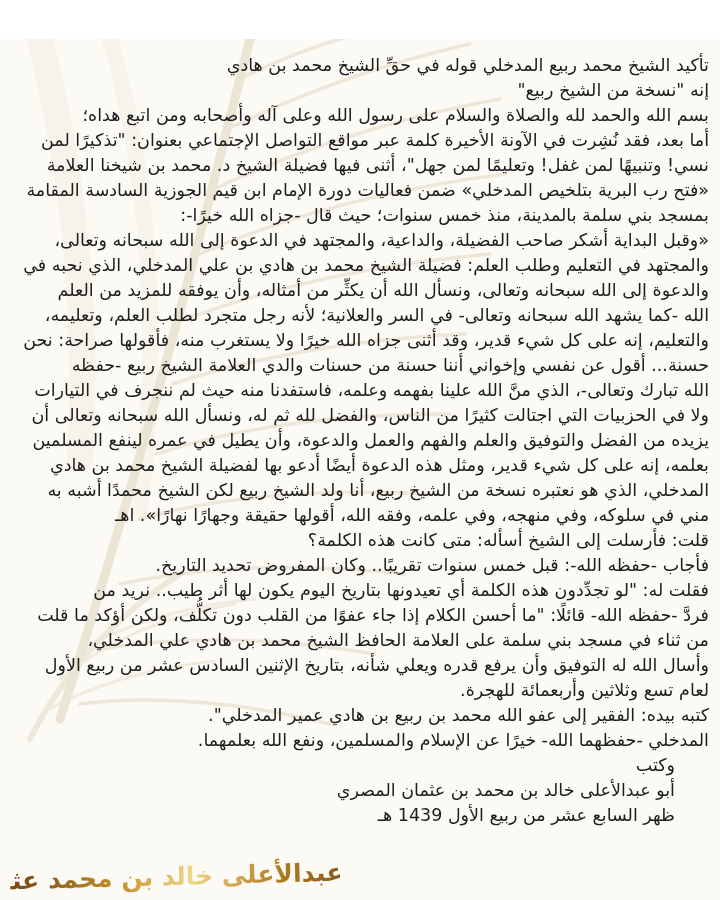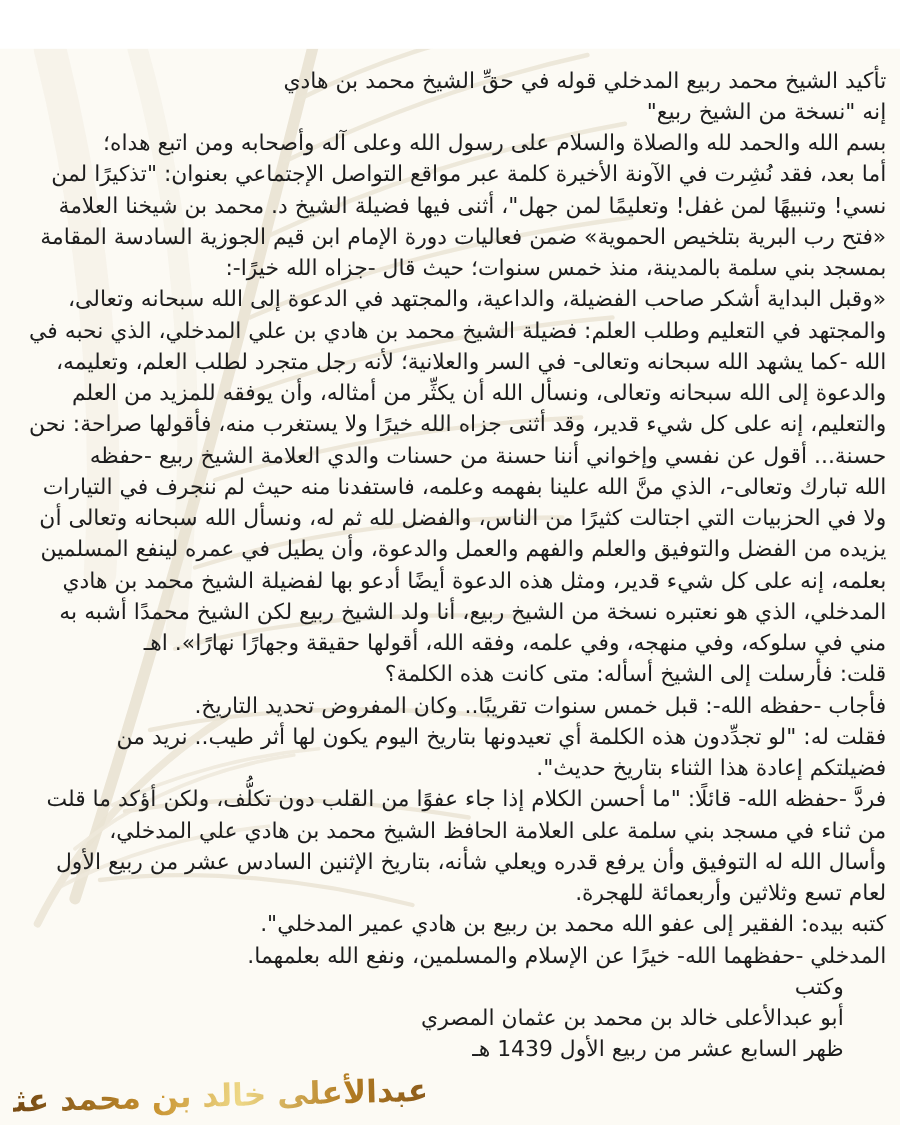--- a/index.html
+++ b/index.html
@@ -58,38 +58,37 @@
       </g>
     </g>
   </svg>
 
   <div class="text-block" id="text-block">
       <div class="line">تأكيد الشيخ محمد ربيع المدخلي قوله في حقِّ الشيخ محمد بن هادي</div>
       <div class="line">إنه "نسخة من الشيخ ربيع"</div>
       <div class="line">بسم الله والحمد لله والصلاة والسلام على رسول الله وعلى آله وأصحابه ومن اتبع هداه؛</div>
       <div class="line">أما بعد، فقد نُشِرت في الآونة الأخيرة كلمة عبر مواقع التواصل الإجتماعي بعنوان: "تذكيرًا لمن</div>
       <div class="line">نسي! وتنبيهًا لمن غفل! وتعليمًا لمن جهل"، أثنى فيها فضيلة الشيخ د. محمد بن شيخنا العلامة</div>
-      <div class="line">«فتح رب البرية بتلخيص الحموية» ضمن فعاليات دورة الإمام ابن قيم الجوزية السادسة المقامة</div>
+      <div class="line">«فتح رب البرية بتلخيص المدخلي» ضمن فعاليات دورة الإمام ابن قيم الجوزية السادسة المقامة</div>
       <div class="line">بمسجد بني سلمة بالمدينة، منذ خمس سنوات؛ حيث قال -جزاه الله خيرًا-:</div>
       <div class="line">«وقبل البداية أشكر صاحب الفضيلة، والداعية، والمجتهد في الدعوة إلى الله سبحانه وتعالى،</div>
       <div class="line">والمجتهد في التعليم وطلب العلم: فضيلة الشيخ محمد بن هادي بن علي المدخلي، الذي نحبه في</div>
+      <div class="line">والدعوة إلى الله سبحانه وتعالى، ونسأل الله أن يكثِّر من أمثاله، وأن يوفقه للمزيد من العلم</div>
       <div class="line">الله -كما يشهد الله سبحانه وتعالى- في السر والعلانية؛ لأنه رجل متجرد لطلب العلم، وتعليمه،</div>
-      <div class="line">والدعوة إلى الله سبحانه وتعالى، ونسأل الله أن يكثِّر من أمثاله، وأن يوفقه للمزيد من العلم</div>
       <div class="line">والتعليم، إنه على كل شيء قدير، وقد أثنى جزاه الله خيرًا ولا يستغرب منه، فأقولها صراحة: نحن</div>
       <div class="line">حسنة... أقول عن نفسي وإخواني أننا حسنة من حسنات والدي العلامة الشيخ ربيع -حفظه</div>
       <div class="line">الله تبارك وتعالى-، الذي منَّ الله علينا بفهمه وعلمه، فاستفدنا منه حيث لم ننجرف في التيارات</div>
       <div class="line">ولا في الحزبيات التي اجتالت كثيرًا من الناس، والفضل لله ثم له، ونسأل الله سبحانه وتعالى أن</div>
       <div class="line">يزيده من الفضل والتوفيق والعلم والفهم والعمل والدعوة، وأن يطيل في عمره لينفع المسلمين</div>
       <div class="line">بعلمه، إنه على كل شيء قدير، ومثل هذه الدعوة أيضًا أدعو بها لفضيلة الشيخ محمد بن هادي</div>
       <div class="line">المدخلي، الذي هو نعتبره نسخة من الشيخ ربيع، أنا ولد الشيخ ربيع لكن الشيخ محمدًا أشبه به</div>
       <div class="line">مني في سلوكه، وفي منهجه، وفي علمه، وفقه الله، أقولها حقيقة وجهارًا نهارًا». اهـ</div>
       <div class="line">قلت: فأرسلت إلى الشيخ أسأله: متى كانت هذه الكلمة؟</div>
       <div class="line">فأجاب -حفظه الله-: قبل خمس سنوات تقريبًا.. وكان المفروض تحديد التاريخ.</div>
       <div class="line">فقلت له: "لو تجدِّدون هذه الكلمة أي تعيدونها بتاريخ اليوم يكون لها أثر طيب.. نريد من</div>
-      <div class="line">فضيلتكم إعادة هذا الثناء بتاريخ حديث".</div>
       <div class="line">فردَّ -حفظه الله- قائلًا: "ما أحسن الكلام إذا جاء عفوًا من القلب دون تكلُّف، ولكن أؤكد ما قلت</div>
       <div class="line">من ثناء في مسجد بني سلمة على العلامة الحافظ الشيخ محمد بن هادي علي المدخلي،</div>
       <div class="line">وأسال الله له التوفيق وأن يرفع قدره ويعلي شأنه، بتاريخ الإثنين السادس عشر من ربيع الأول</div>
       <div class="line">لعام تسع وثلاثين وأربعمائة للهجرة.</div>
       <div class="line">كتبه بيده: الفقير إلى عفو الله محمد بن ربيع بن هادي عمير المدخلي".</div>
       <div class="line">المدخلي -حفظهما الله- خيرًا عن الإسلام والمسلمين، ونفع الله بعلمهما.</div>
       <div class="line indent">وكتب</div>
       <div class="line indent">أبو عبدالأعلى خالد بن محمد بن عثمان المصري</div>
       <div class="line indent">ظهر السابع عشر من ربيع الأول 1439 هـ</div>
     </div>

